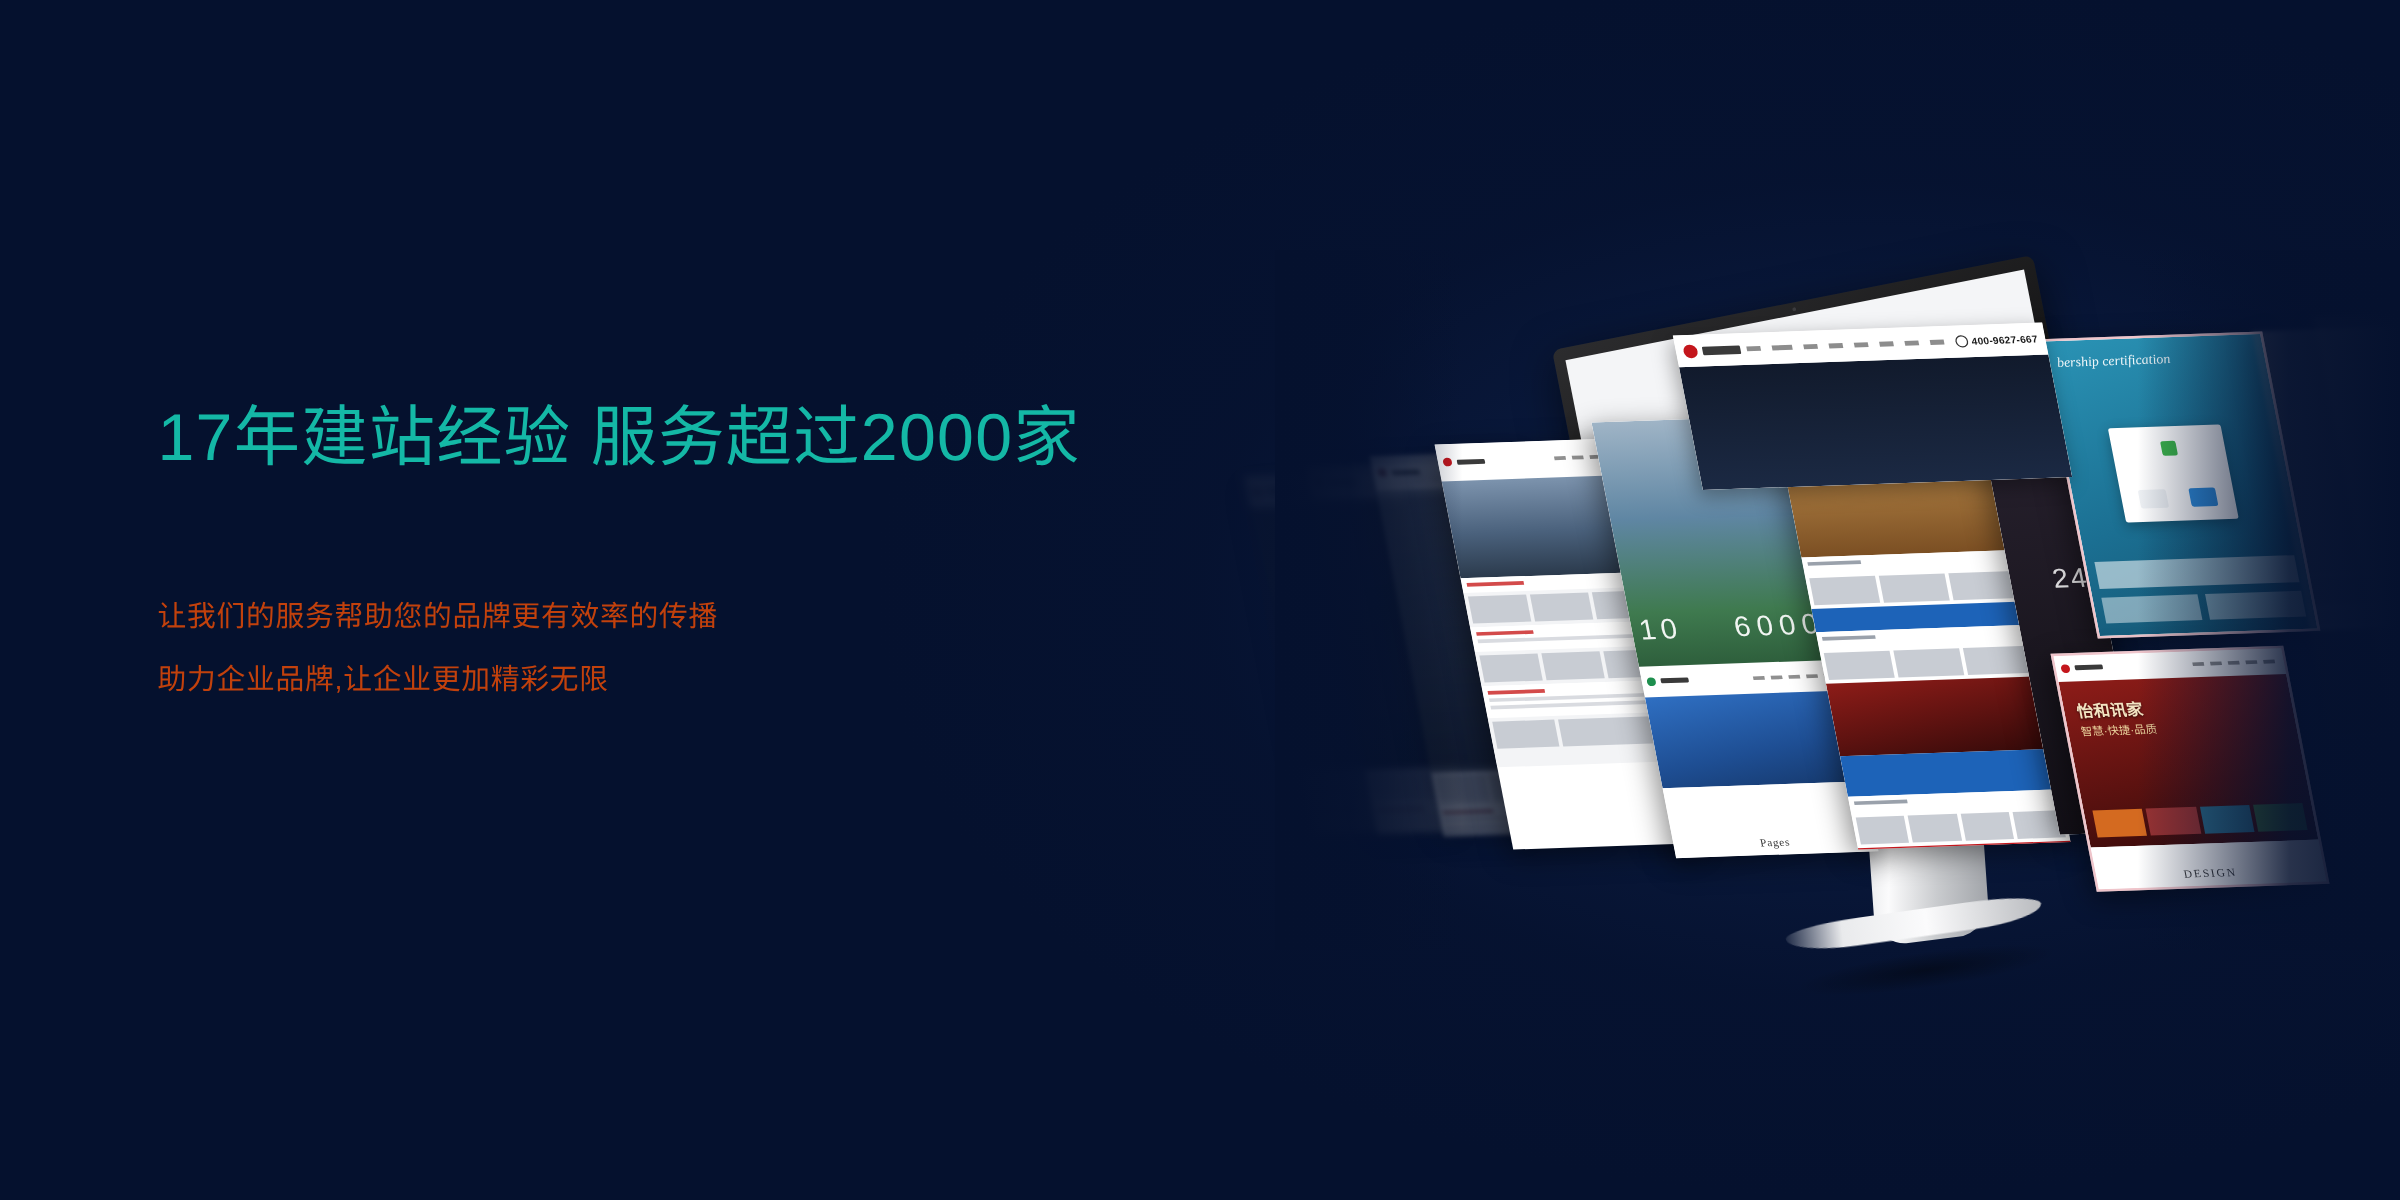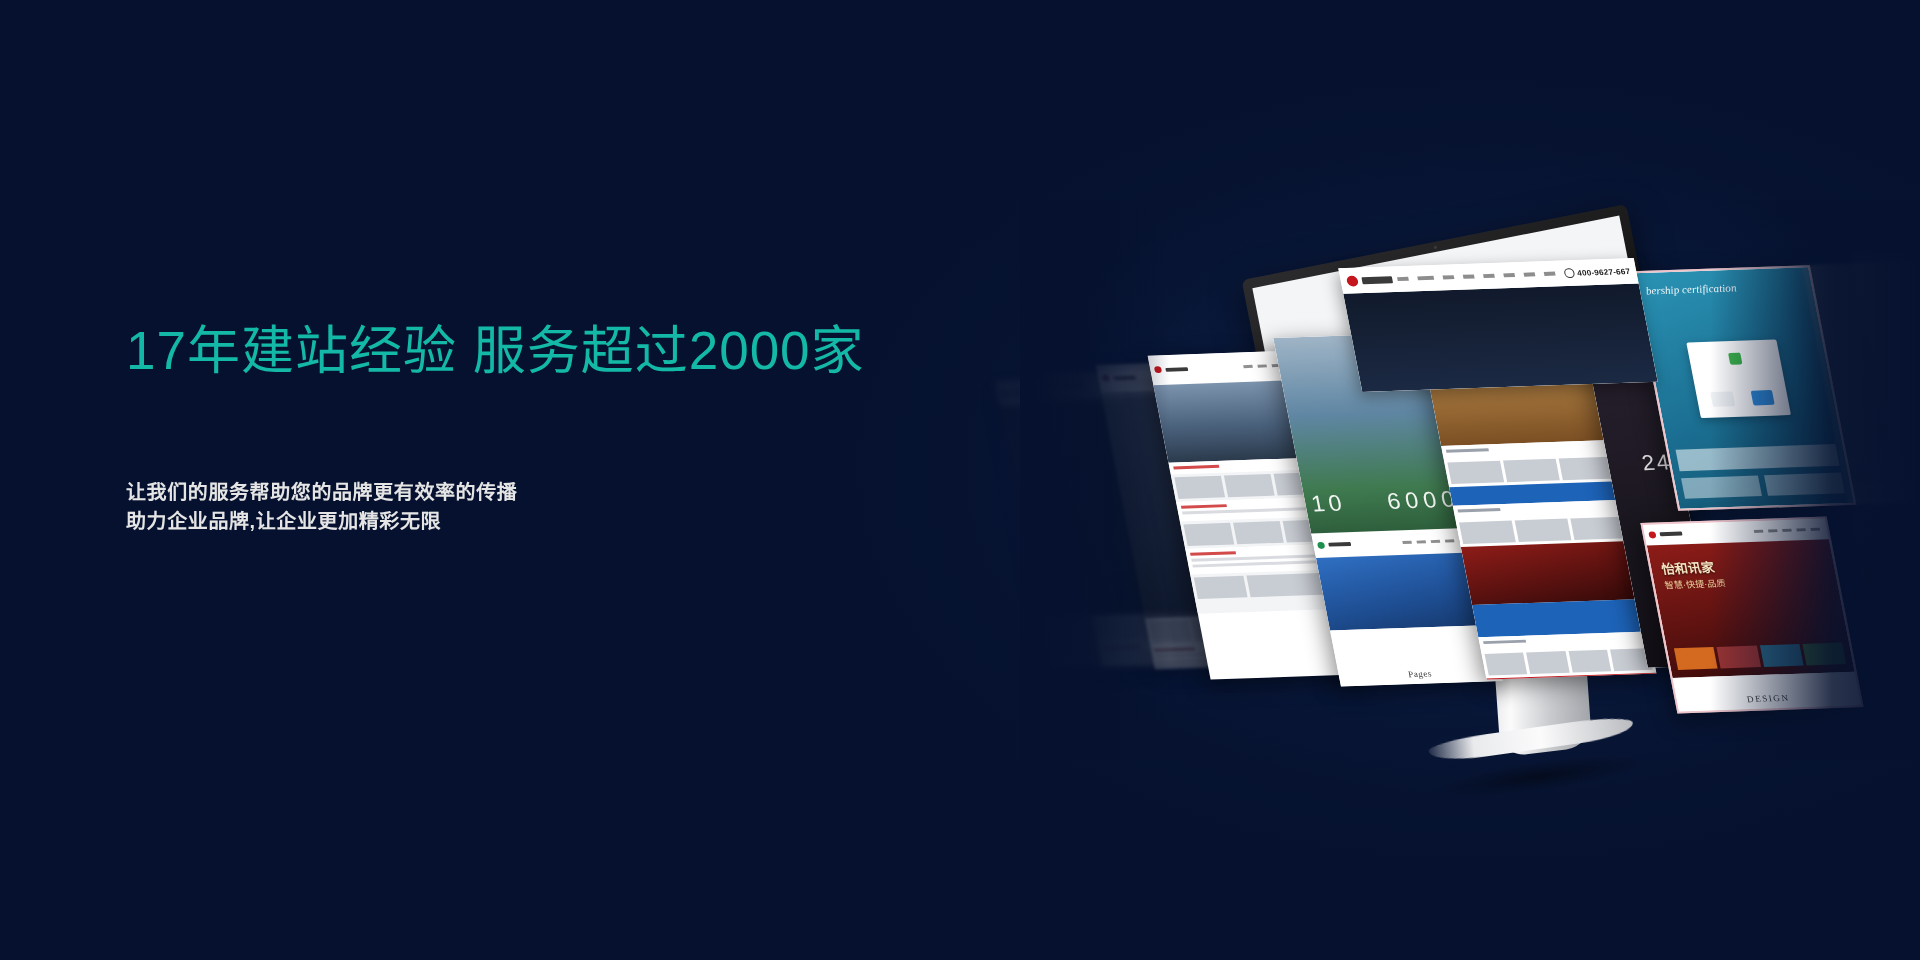--- a/index.html
+++ b/index.html
@@ -39,28 +39,28 @@
     font-size: 53px;
     line-height: 1.18;
     font-weight: 400;
     letter-spacing: 1px;
     white-space: nowrap;
   }
   .subcopy {
     margin-top: 99px;
   }
   .subline {
-    color: #e5e5e5;
-    font-size: 20px;
+    color: #c2410c;
+    font-size: 23px;
     line-height: 1.0;
-    font-weight: 700;
+    font-weight: 400;
     letter-spacing: 0.6px;
     white-space: nowrap;
   }
-  .subline + .subline { margin-top: 9px; }
+  .subline + .subline { margin-top: 27px; }
 
   
   .monitor {
     position: absolute;
     left: 1300px;
     top: 236px;
     width: 420px;
     height: 530px;
   }
   .mon-body {

